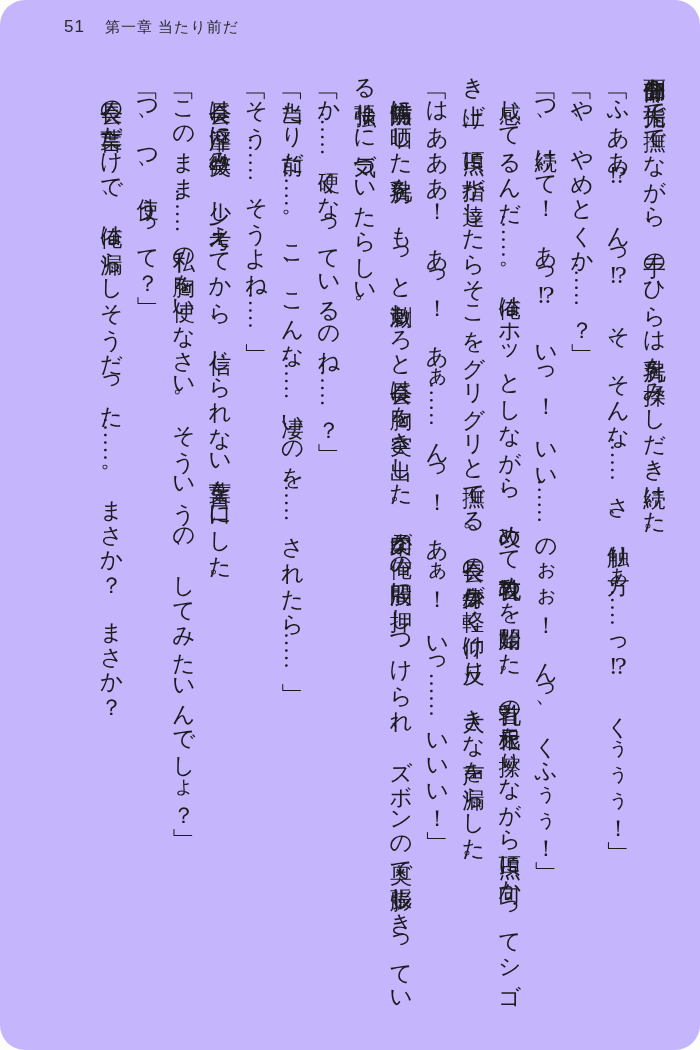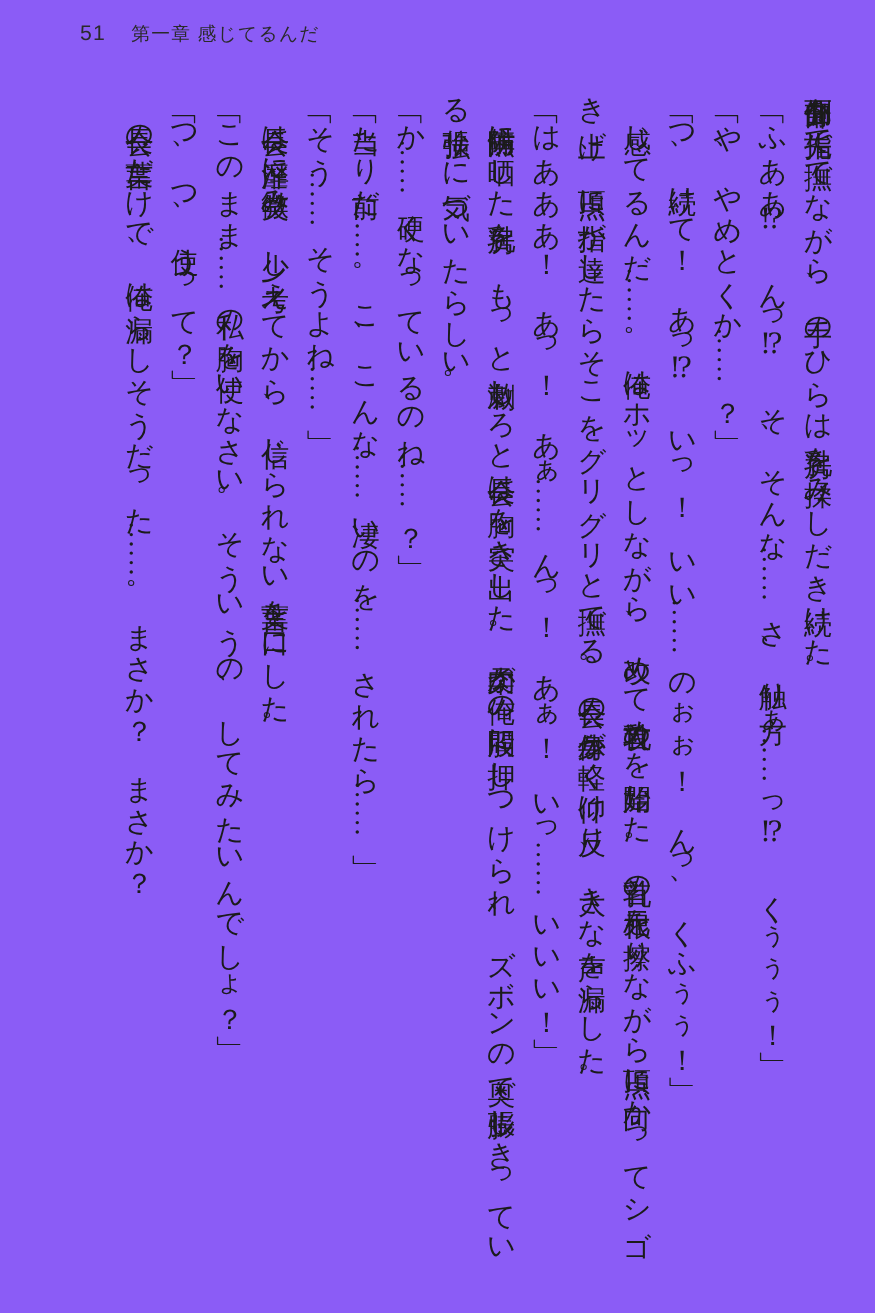--- a/index.html
+++ b/index.html
@@ -11,21 +11,22 @@
     height: 1050px;
     background: #fdfdfc;
     position: relative;
     overflow: hidden;
     font-family: "Liberation Serif", "DejaVu Serif", serif;
     color: #1c1c1c;
   }
   .page {
     position: absolute;
     inset: 0;
-    background: #8b5cf6;
+    background: #c4b5fd;
+    border-radius: 25px;
   }
   .running-header {
     position: absolute;
     top: 17px;
     left: 64px;
     display: flex;
     align-items: baseline;
     gap: 20px;
     font-family: "Liberation Sans", "DejaVu Sans", sans-serif;
     color: #2a2a2a;
@@ -61,21 +62,21 @@
     text-indent: 1em;
   }
 </style>
 </head>
 <body>
 
 <div class="page">
 
   <div class="running-header">
     <span class="page-number">51</span>
-    <span class="chapter-title">第一章 感じてるんだ</span>
+    <span class="chapter-title">第一章 当たり前だ</span>
   </div>
 
   <div class="text-block" id="text-block">
       <p>側面部分を指先で撫でながら、手のひらは乳房を揉みしだき続けた。</p>
       <p class="indent">「ふああ⁉　んっ⁉　そ、そんな……さ、触り方ぁ……っ⁉　くぅぅぅ！」</p>
       <p class="indent">「や、やめとくか……？」</p>
       <p class="indent">「つ、続けて！　あっ⁉　いっ！　いい……のぉぉ！　んっ、くふぅぅ！」</p>
       <p class="indent">感じてるんだ……。俺はホッとしながら、改めて乳首攻めを開始した。乳首の根元を擦りながら頂点に向かってシゴき上げ、頂点に指が達したらそこをグリグリと撫でる。会長の身体が軽く仰け反り、大きな声を漏らした。</p>
       <p class="indent">「はあああ！　あっ！　あぁ……んっ！　あぁ！　いっ……いいい！」</p>
       <p class="indent">無防備に晒した乳房を、もっと刺激しろと会長は胸を突き出した。柔肉が俺の股間に押しつけられ、ズボンの奥で膨張しきっている強張りに気づいたらしい。</p>

